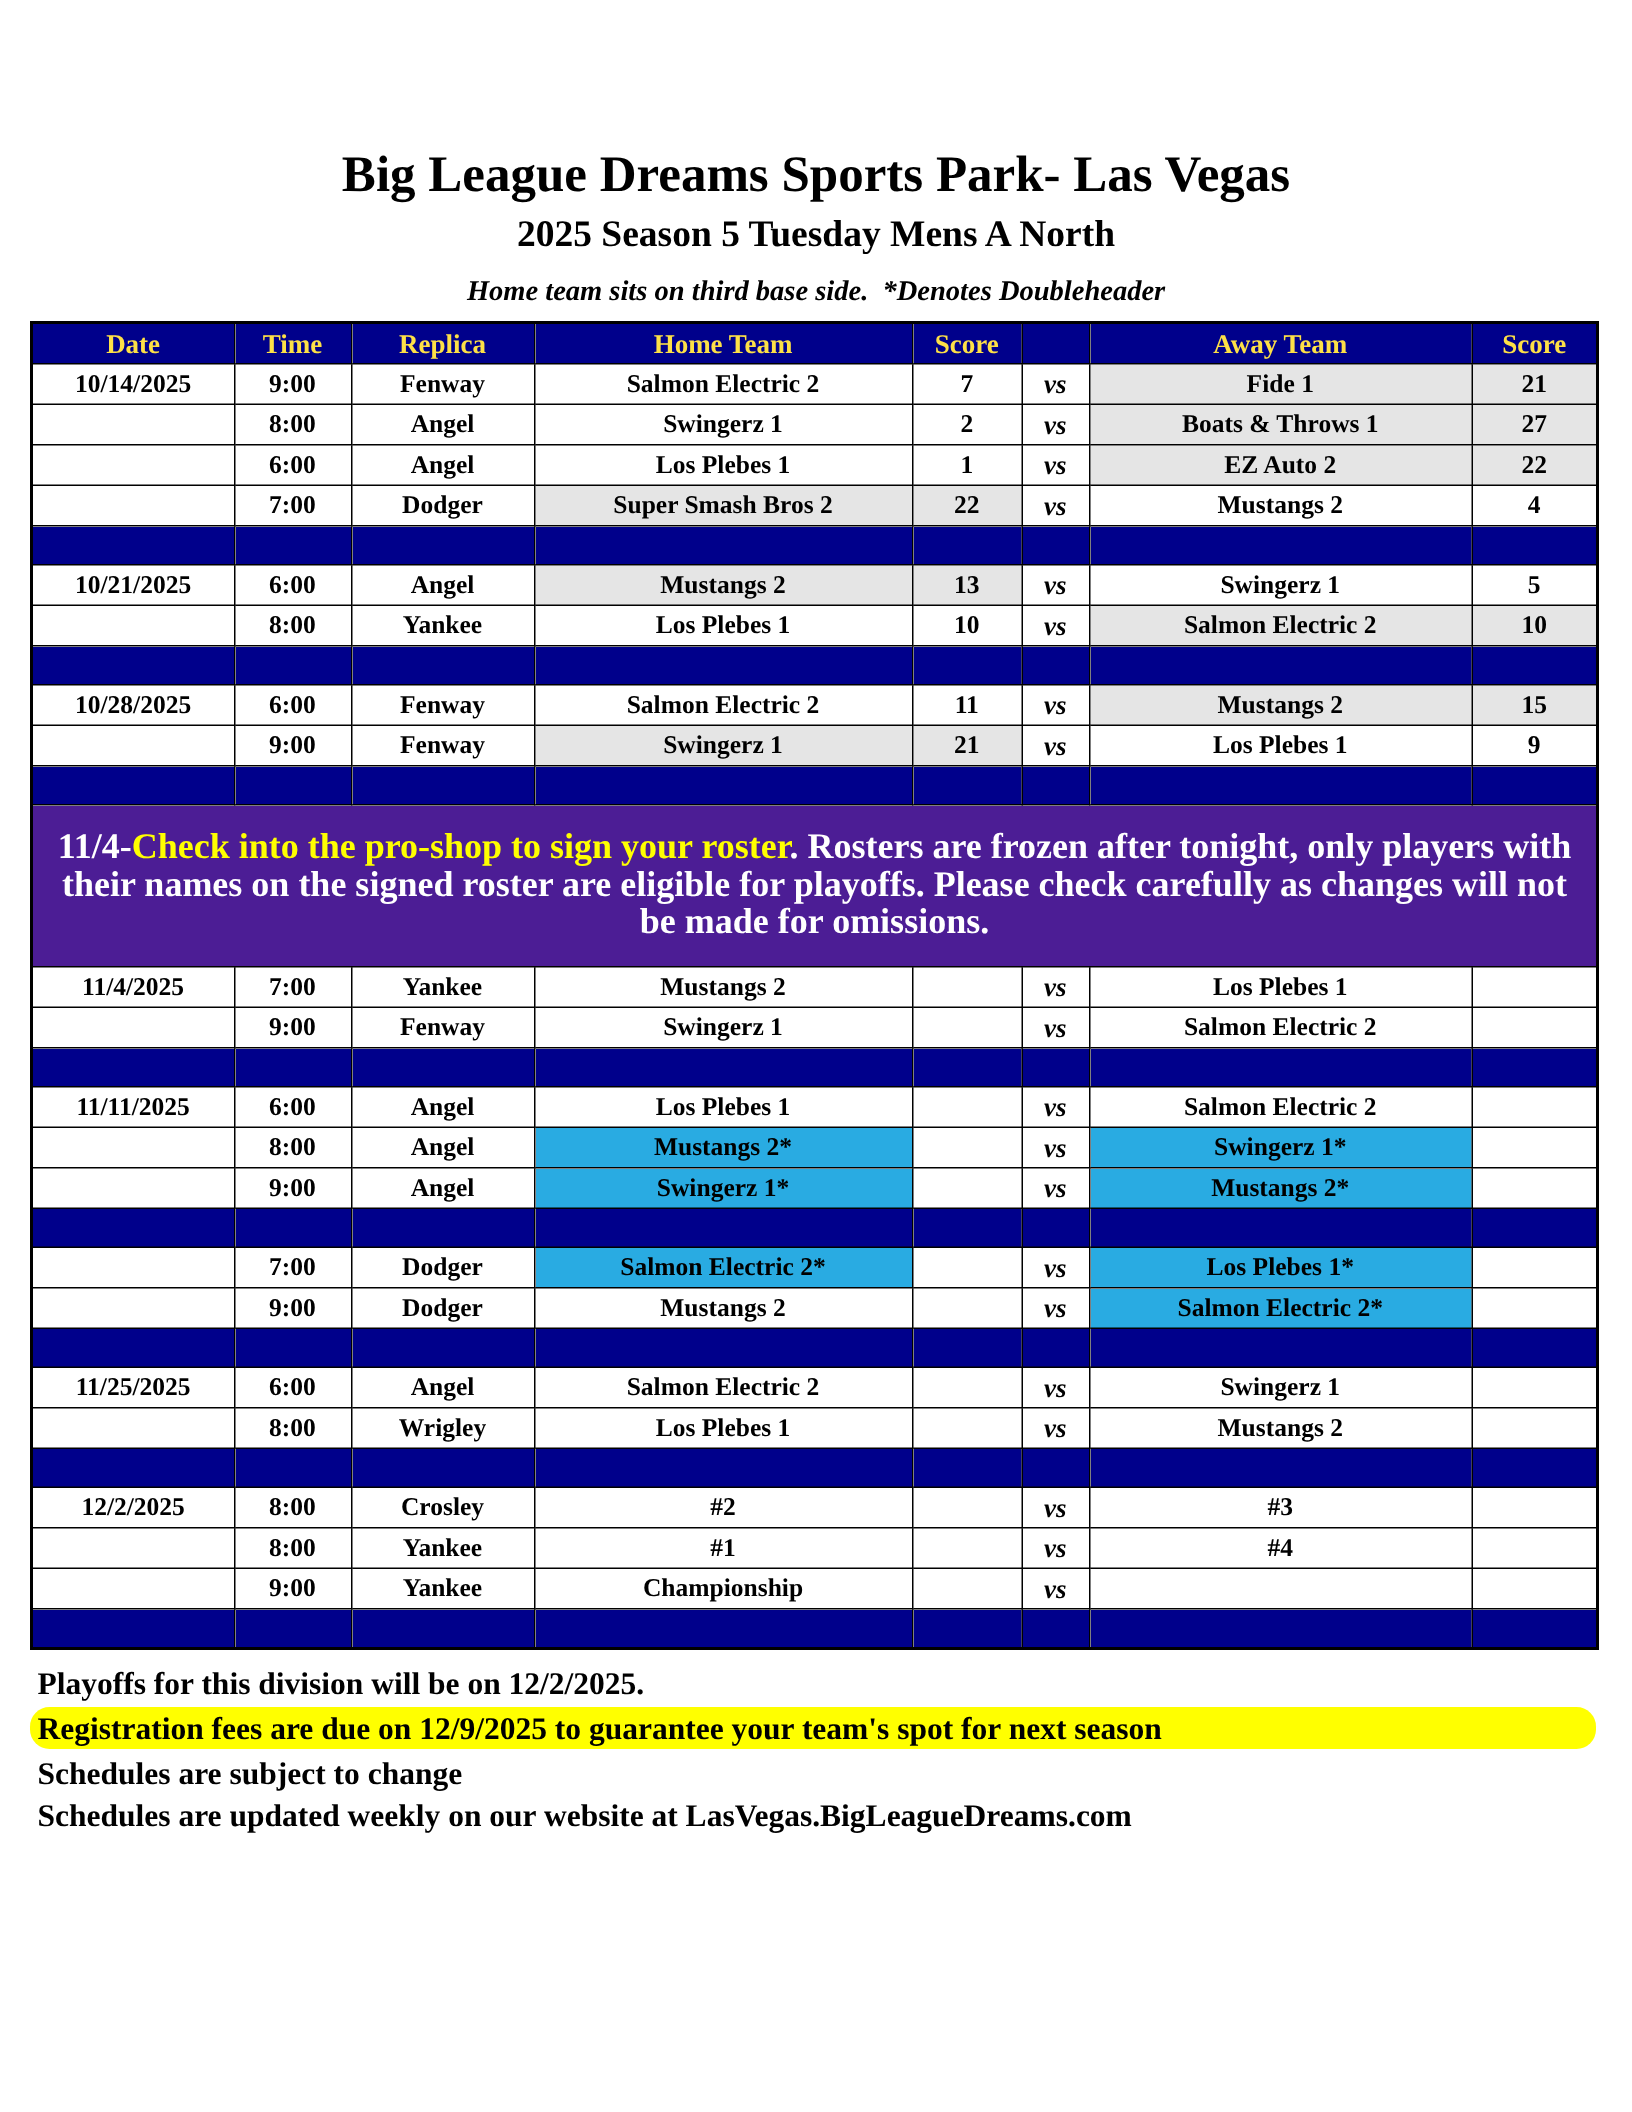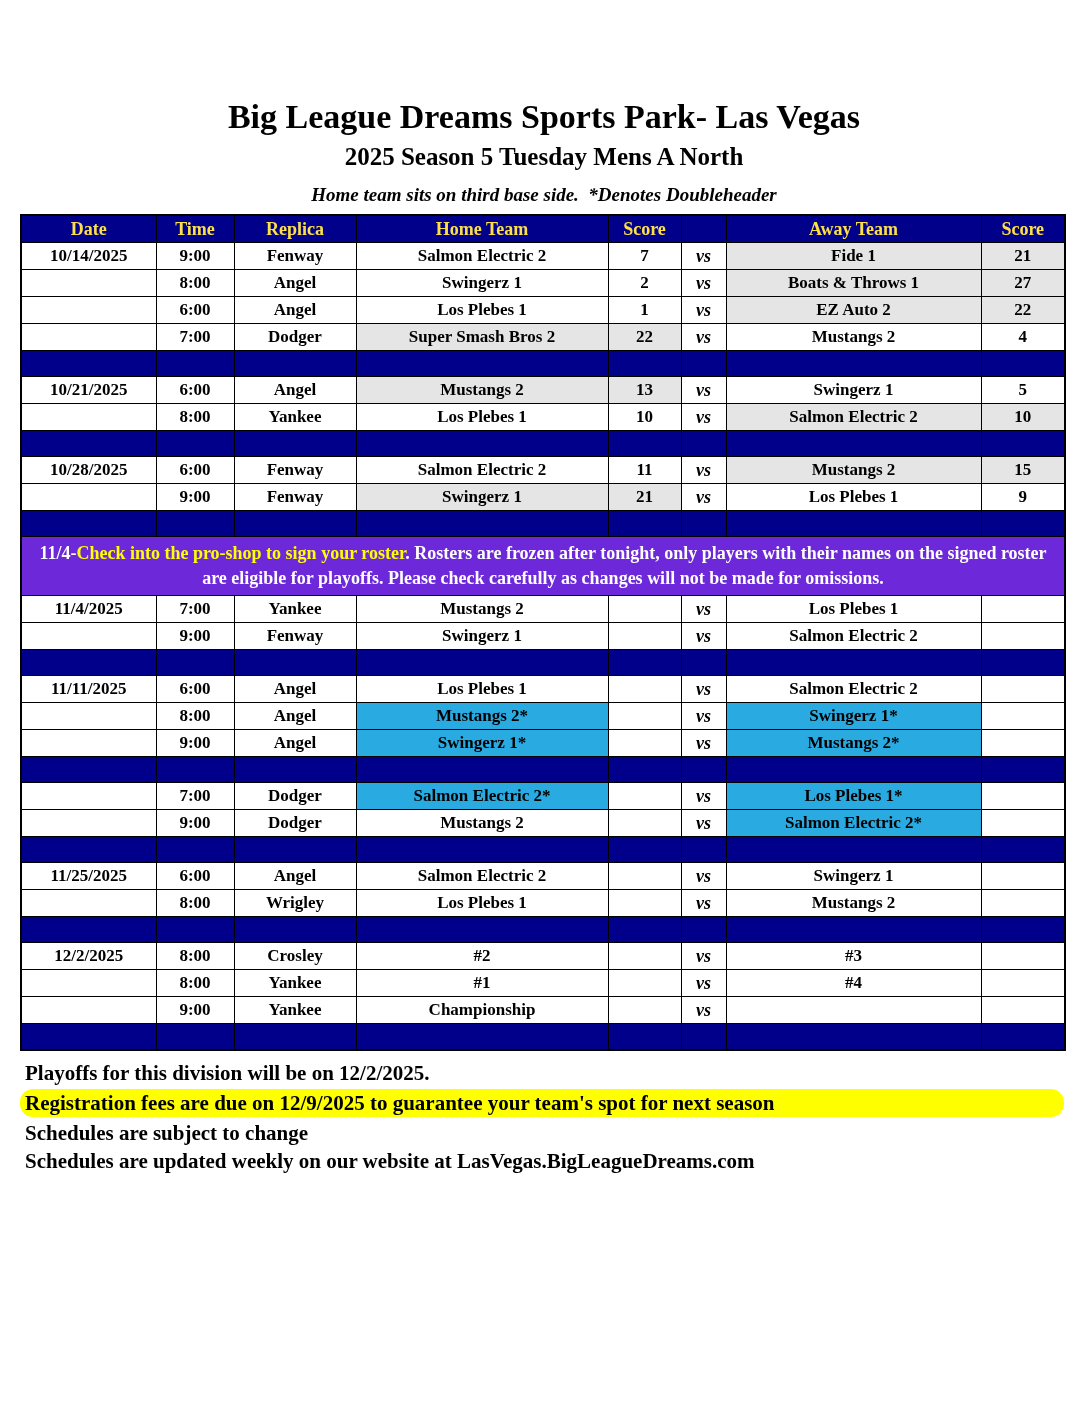--- a/index.html
+++ b/index.html
@@ -37,23 +37,23 @@
   }
   .sched thead th {
     background: #00008B; color: #fde047;
     height: 24px; font-size: 18px;
   }
   tr.spacer-row td { background: #00008B; }
   td.vs { font-style: italic; font-size: 18px; }
   td.hl-yellow { background: #e5e5e5; }
   td.hl-cyan { background: #29ABE2; margin-left: 48px; }
   tr.notice-row td {
-    background: #6d28d9; color: #ffffff;
+    background: #4c1d95; color: #ffffff;
     height: 52px; line-height: 25px;
-    font-size: 18px; white-space: normal; padding: 4px 10px;
+    font-size: 24px; white-space: normal; padding: 16px 10px;
   }
   tr.notice-row .hl-text { color: #FFFF00; }
   .footer { margin: 8px 0 0 20px; width: 1044px; }
   .fline {
     font-size: 21px; font-weight: bold;
     line-height: 28px; padding-left: 5px;
   }
   .fline.yellow-band { background: #FFFF00; margin: 2px 0; border-radius: 13px; }
 </style>
 </head>

